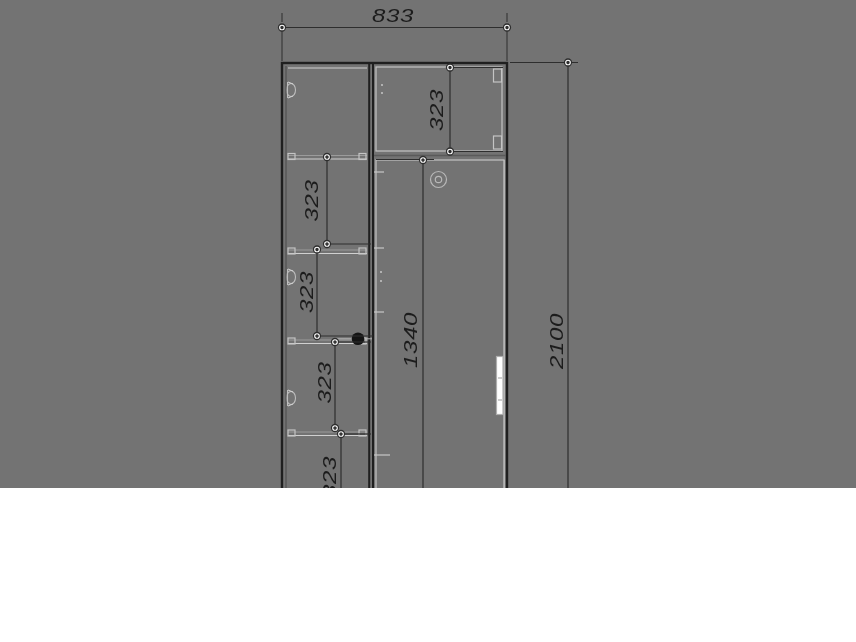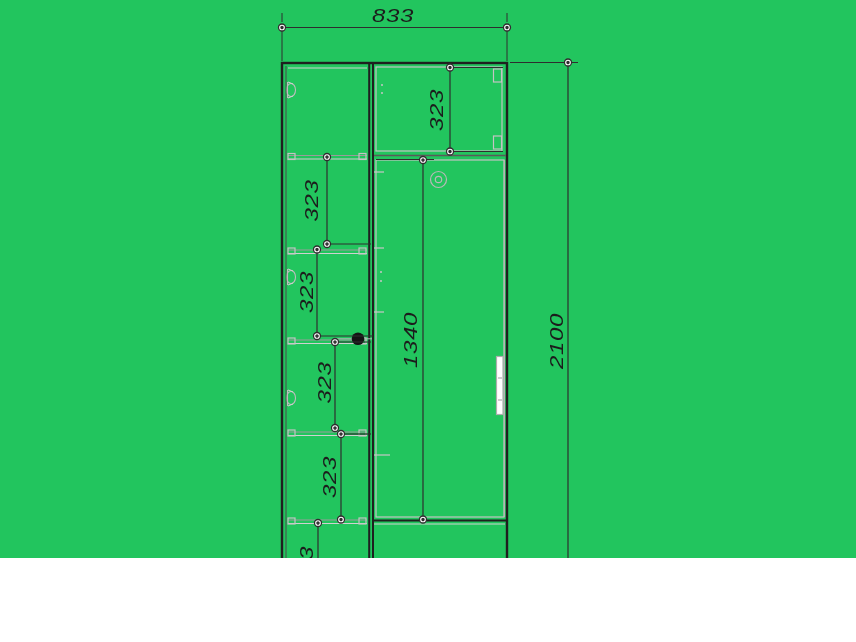--- a/index.html
+++ b/index.html
@@ -1,16 +1,16 @@
 <!DOCTYPE html>
 <html><head>
 <meta charset="utf-8">
 <style>
   html,body{margin:0;padding:0;background:#fff;}
-  .canvas{width:856px;height:558px;background:#22c55e;position:relative;font-family:"Liberation Sans",sans-serif;}
+  .canvas{width:856px;height:488px;background:#737373;position:relative;font-family:"Liberation Sans",sans-serif;}
   svg{display:block;}
   .dim-text{font-family:"Liberation Sans",sans-serif;font-style:italic;font-size:19px;fill:#1c1c1c;letter-spacing:.5px;}
 </style>
 </head>
 <body>
 
 <div class="canvas">
 <svg width="856" height="642" viewBox="0 0 856 642">
   <defs>
     <g id="donut">

